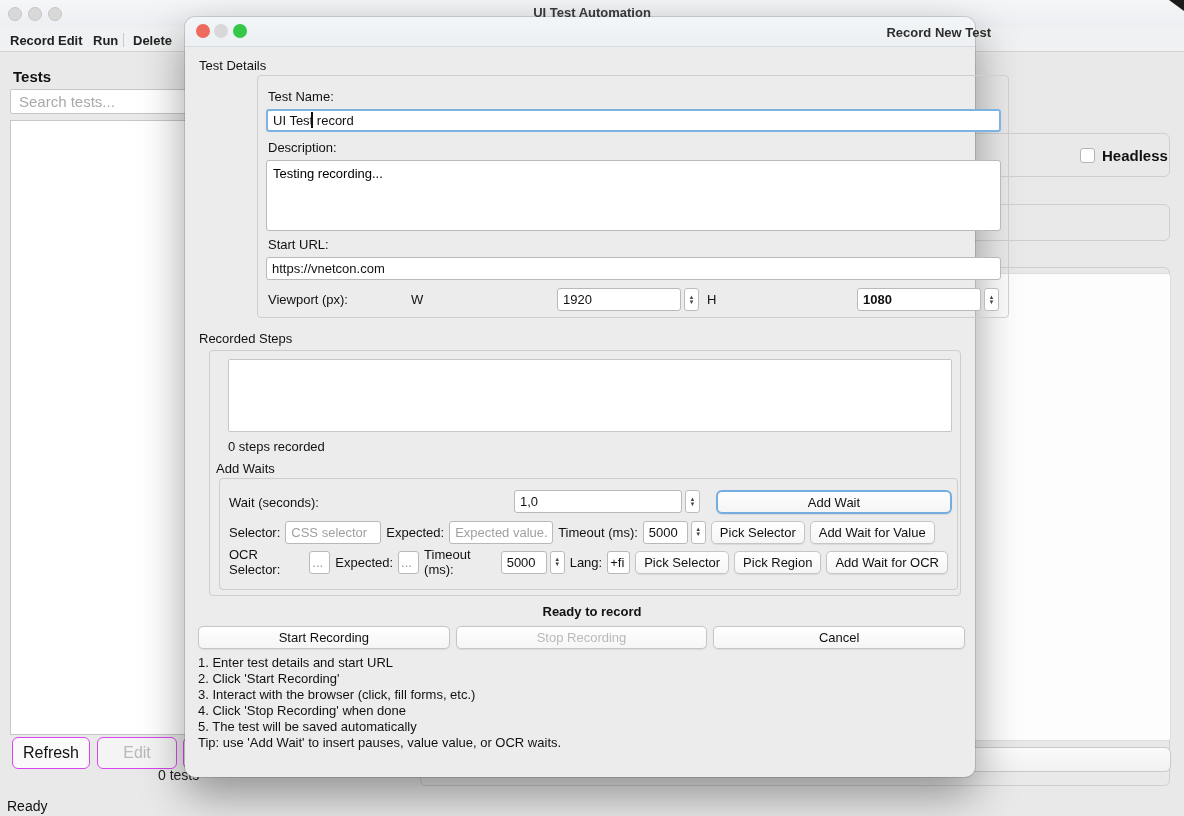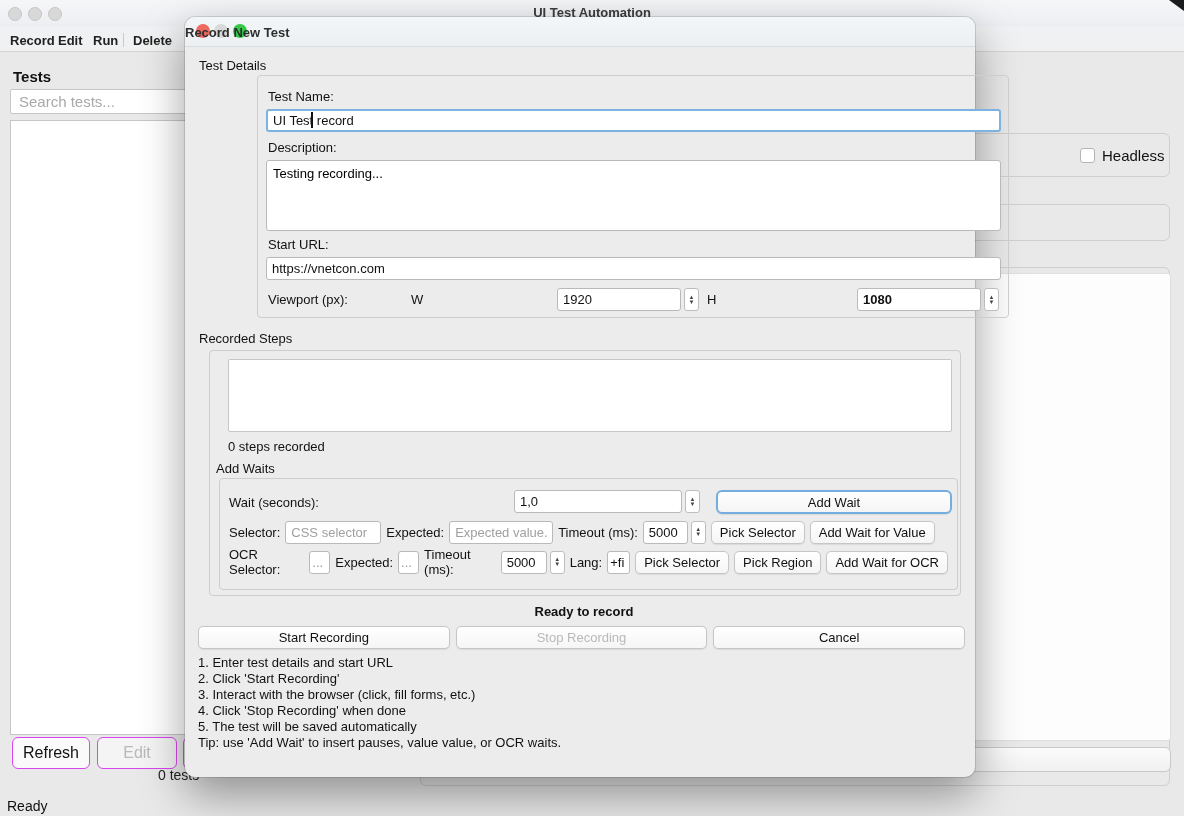--- a/index.html
+++ b/index.html
@@ -32,21 +32,21 @@
   .checkbox { position:absolute; width:15px; height:15px; background:#fff; border:1px solid #b5b5b5; border-radius:3px; }
   .headless-label { position:absolute; font-size:15px; color:#111; }
   .rp-white { position:absolute; left:10px; top:5px; width:740px; height:468px; background:#fdfdfd; border:1px solid #dedede; border-radius:3px; }
   .rp-bar { position:absolute; left:10px; top:479px; width:740px; height:25px; background:linear-gradient(#fbfbfb,#f1f1f1); border:1px solid #c9c9c9; border-radius:6px; }
 
   .corner-tri { position:absolute; right:0; top:0; width:0; height:0; border-top:11px solid #1c1c1c; border-left:15px solid transparent; }
 
   
   .dialog { position:absolute; left:185px; top:17px; width:790px; height:760px; background:#ececec; border-radius:10px; box-shadow:0 18px 45px rgba(0,0,0,.38), 0 0 0 1px rgba(0,0,0,.12); }
   .dlg-titlebar { position:absolute; left:0; top:0; width:100%; height:30px; background:linear-gradient(#f3f6f9,#edf0f3); border-bottom:1px solid #d9dcdf; border-radius:10px 10px 0 0; }
-  .dlg-title { position:absolute; left:0; top:8px; width:100%; text-align:left; font-size:13px; font-weight:bold; color:#2e2e2e; }
+  .dlg-title { position:absolute; left:16px; top:8px; width:100%; text-align:right; font-size:13px; font-weight:bold; color:#2e2e2e; }
   .dtl { position:absolute; top:24px; width:14px; height:14px; border-radius:50%; }
   .dtl.red   { background:#ee6a5e; left:11px; }
   .dtl.gray  { background:#d8d8d8; left:29px; }
   .dtl.green { background:#34c748; left:48px; }
 
   .lbl { position:absolute; font-size:13px; color:#111; }
   .groupbox { position:absolute; border:1px solid #cdcdcd; border-radius:4px; }
   .g1 { left:24px; top:58px; width:752px; height:243px;margin-left:48px; }
   .g2 { left:24px; top:333px; width:752px; height:246px; }
 
@@ -66,21 +66,21 @@
 
   .steps-list { position:absolute; left:18px; top:8px; width:724px; height:73px; background:#fff; border:1px solid #c6c6c6; border-radius:2px; }
   .waits-box { position:absolute; left:9px; top:127px; width:739px; height:112px; border:1px solid #cdcdcd; border-radius:4px; }
   .wrow { position:absolute; left:9px; right:9px; height:24px; display:flex; align-items:center; gap:5px; }
 
   .btn { background:linear-gradient(#ffffff,#f5f5f5); border:1px solid #c6c6c6; border-radius:5px; font-size:13px; color:#111; display:flex; align-items:center; justify-content:center; box-shadow:0 .5px 1px rgba(0,0,0,.08); white-space:nowrap; }
   .btn.small { height:23px; padding:0 8px; }
   .btn.disabled { color:#b9b9b9; }
   .addwait-btn { position:absolute; left:487px; top:0; width:236px; height:24px; border:2px solid #74aee0; border-radius:6px; }
 
-  .ready-status { position:absolute; left:4px; top:587px; width:100%; text-align:center; font-size:13px; font-weight:bold; }
+  .ready-status { position:absolute; left:12px; top:587px; width:100%; text-align:center; font-size:13px; font-weight:bold; }
   .footer { position:absolute; left:13px; top:609px; width:767px; height:23px; display:flex; gap:6px; }
   .footer .btn { flex:1; height:23px; }
 
   .instructions { position:absolute; left:13px; top:638px; font-size:13px; line-height:16px; color:#111; }
   .instructions .head { font-weight:bold; }
 </style>
 </head>
 <body>
 
 <div class="mw-titlebar"></div>
@@ -101,21 +101,21 @@
 <div class="tests-list"></div>
 
 <div class="bl-btn" style="left:12px;width:78px;">Refresh</div>
 <div class="bl-btn disabled" style="left:97px;width:80px;">Edit</div>
 <div class="bl-btn" style="left:183px;width:80px;"></div>
 <div class="tests-count">0 tests</div>
 <div class="statusbar-text">Ready</div>
 
 <div class="rp rp-a">
   <span class="checkbox" style="left:659px;top:14px;"></span>
-  <span class="headless-label" style="left:681px;top:13px;">Headless</span>
+  <span class="headless-label" style="left:681px;top:13px;font-weight:bold;">Headless</span>
 </div>
 <div class="rp rp-b"></div>
 <div class="rp rp-c">
   <div class="rp-white"></div>
   <div class="rp-bar"></div>
 </div>
 
 <div class="corner-tri"></div>
 
 <div class="dialog">

